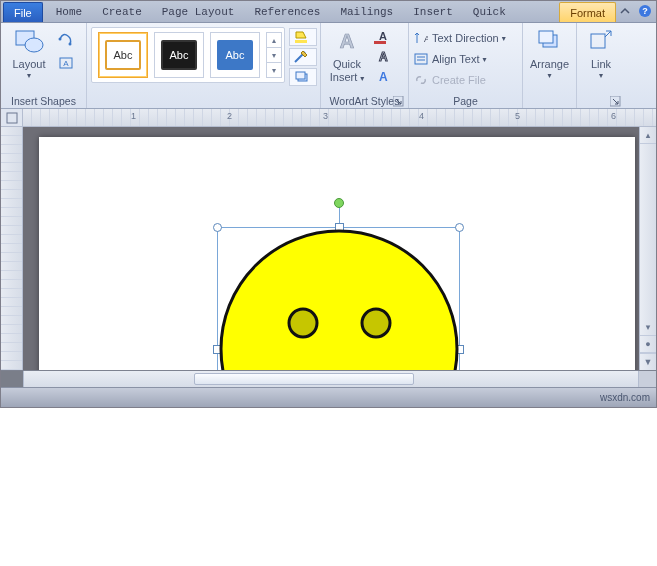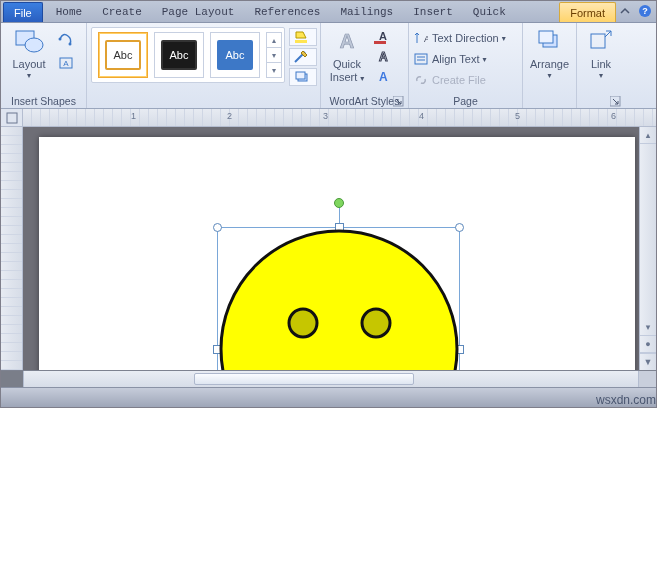--- a/index.html
+++ b/index.html
@@ -70,21 +70,21 @@
   .handle.sq{border-radius:0;}
   .rot{position:absolute;width:10px;height:10px;border:1px solid #4a9a3a;background:#7fd65f;border-radius:50%;}
   .rot-line{position:absolute;width:1px;background:#7aa7d8;}
   .adj{position:absolute;width:9px;height:9px;transform:rotate(45deg);background:#ffe36b;border:1px solid #c6a21e;}
 
   .scrollbar-v{width:17px;background:linear-gradient(to right,#e9edf4,#d7dde8);border-left:1px solid #b4bdd0;display:flex;flex-direction:column;}
   .sb-btn{height:17px;border-bottom:1px solid #c2cbdd;display:flex;align-items:center;justify-content:center;font-size:9px;color:#6a7790;}
   .sb-btn:last-of-type{border-top:1px solid #c2cbdd;border-bottom:none;}
   .sb-track{flex:1;}
 
-  .statusbar{height:20px;background:linear-gradient(#c6ccda,#9ea6b8);border-top:1px solid #8a92a5;display:flex;align-items:flex-end;justify-content:flex-end;padding-right:0;font-size:12px;color:#4a5670;}
+  .statusbar{height:20px;background:linear-gradient(#c6ccda,#9ea6b8);border-top:1px solid #8a92a5;display:flex;align-items:center;justify-content:flex-end;padding-right:6px;font-size:10px;color:#4a5670;}
   .scrollbar-h-row{height:17px;background:#969aa5;display:flex;border-top:1px solid #7d8290;}
   .scrollbar-h-row .gap{width:22px;background:#7a7e89;}
   .scrollbar-h-row .track{flex:1;background:linear-gradient(#e9edf4,#d7dde8);border-left:1px solid #b4bdd0;border-right:1px solid #b4bdd0;position:relative;}
   .scrollbar-h-row .thumb{position:absolute;left:170px;width:220px;top:2px;bottom:2px;background:linear-gradient(#fafcff,#dfe6f1);border:1px solid #aeb8cd;border-radius:2px;}
   .scrollbar-h-row .corner{width:17px;background:#c9cfdc;}
 
   .caret{font-size:8px;}
 </style>
 </head>
 <body>

